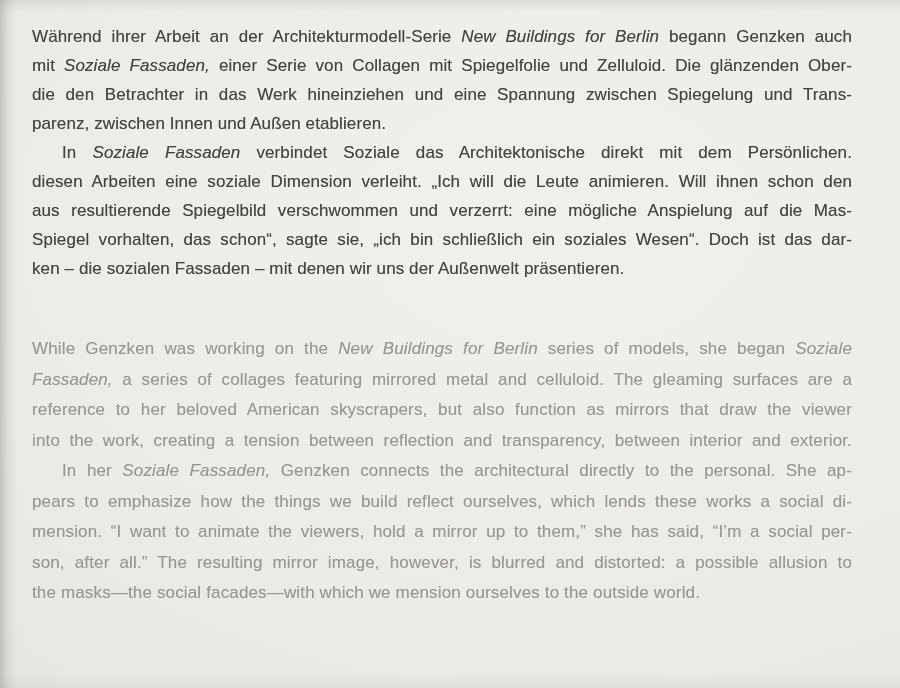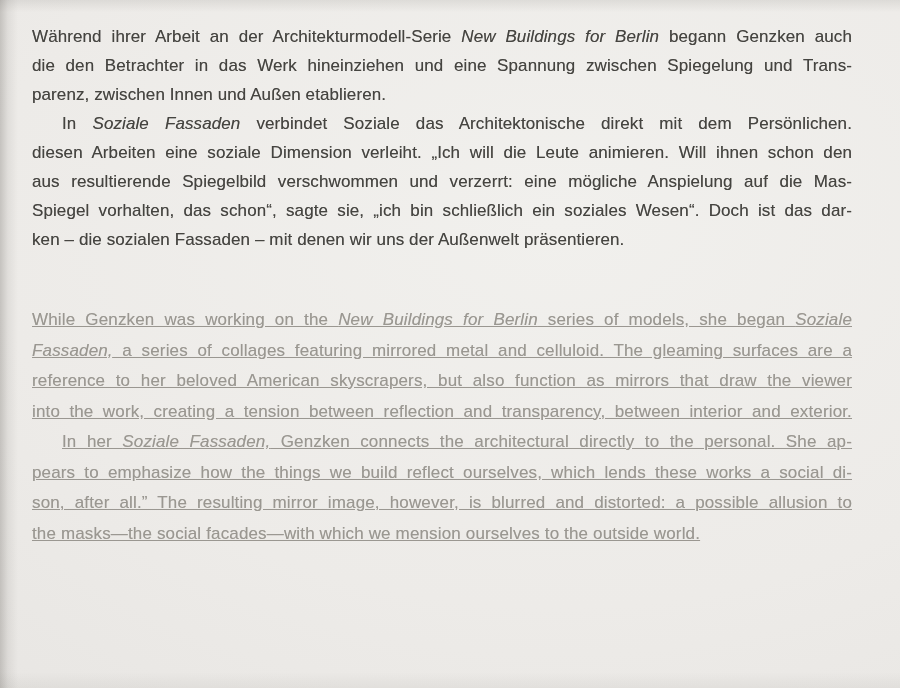--- a/index.html
+++ b/index.html
@@ -49,41 +49,42 @@
     text-shadow: 0 0 0.5px rgba(69,68,64,0.55);
   }
   .german .line { height: 29px; }
   .english {
     margin-top: 51px;
     font-size: 17px;
     line-height: 30.5px;
     letter-spacing: 0.15px;
     color: #9a9791;
     text-shadow: 0 0 0.5px rgba(154,151,145,0.5);
-    text-decoration: underline;
   }
   .english .line { height: 30.5px; }
 </style>
 </head>
 <body>
 
 <div class="page">
   <div class="block german">
       <div class="line"><span>Während ihrer Arbeit an der Architekturmodell-Serie </span><i>New Buildings for Berlin</i><span> begann Genzken auch</span></div>
+      <div class="line"><span>mit </span><i>Soziale Fassaden,</i><span> einer Serie von Collagen mit Spiegelfolie und Zelluloid. Die glänzenden Ober-</span></div>
       <div class="line"><span>die den Betrachter in das Werk hineinziehen und eine Spannung zwischen Spiegelung und Trans-</span></div>
       <div class="line nj"><span>parenz, zwischen Innen und Außen etablieren.</span></div>
       <div class="line ind"><span>In </span><i>Soziale Fassaden</i><span> verbindet Soziale das Architektonische direkt mit dem Persönlichen.</span></div>
       <div class="line"><span>diesen Arbeiten eine soziale Dimension verleiht. „Ich will die Leute animieren. Will ihnen schon den</span></div>
       <div class="line"><span>aus resultierende Spiegelbild verschwommen und verzerrt: eine mögliche Anspielung auf die Mas-</span></div>
       <div class="line"><span>Spiegel vorhalten, das schon“, sagte sie, „ich bin schließlich ein soziales Wesen“. Doch ist das dar-</span></div>
       <div class="line nj"><span>ken – die sozialen Fassaden – mit denen wir uns der Außenwelt präsentieren.</span></div>
     </div>
   <div class="block english">
       <div class="line"><span>While Genzken was working on the </span><i>New Buildings for Berlin</i><span> series of models, she began </span><i>Soziale</i></div>
       <div class="line"><i>Fassaden,</i><span> a series of collages featuring mirrored metal and celluloid. The gleaming surfaces are a</span></div>
       <div class="line"><span>reference to her beloved American skyscrapers, but also function as mirrors that draw the viewer</span></div>
       <div class="line"><span>into the work, creating a tension between reflection and transparency, between interior and exterior.</span></div>
       <div class="line ind"><span>In her </span><i>Soziale Fassaden,</i><span> Genzken connects the architectural directly to the personal. She ap-</span></div>
       <div class="line"><span>pears to emphasize how the things we build reflect ourselves, which lends these works a social di-</span></div>
+      <div class="line"><span>mension. “I want to animate the viewers, hold a mirror up to them,” she has said, “I’m a social per-</span></div>
       <div class="line"><span>son, after all.” The resulting mirror image, however, is blurred and distorted: a possible allusion to</span></div>
       <div class="line nj"><span>the masks—the social facades—with which we mension ourselves to the outside world.</span></div>
     </div>
 </div>
 
 </body></html>

